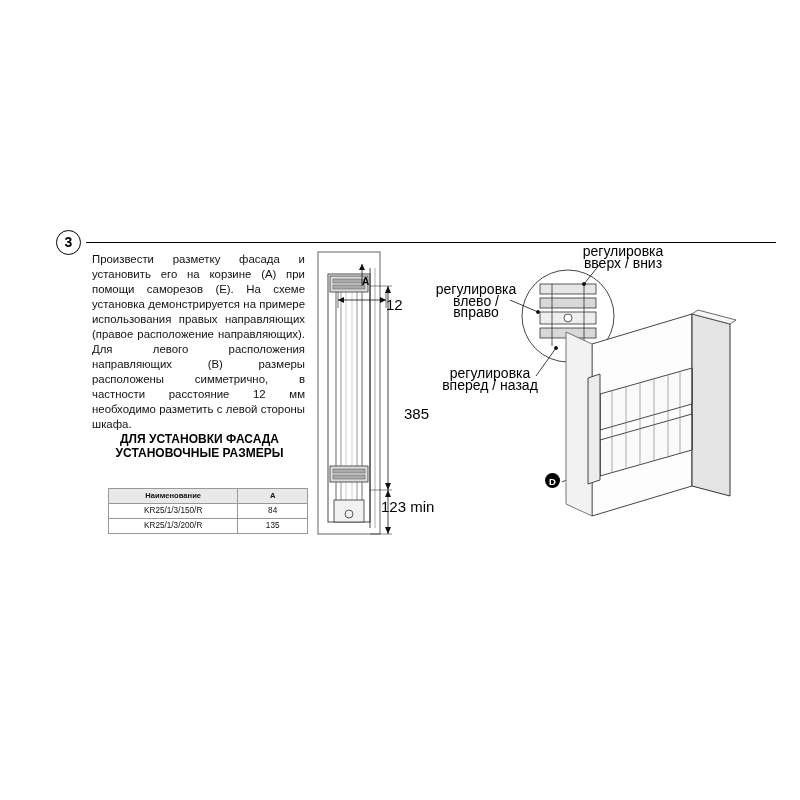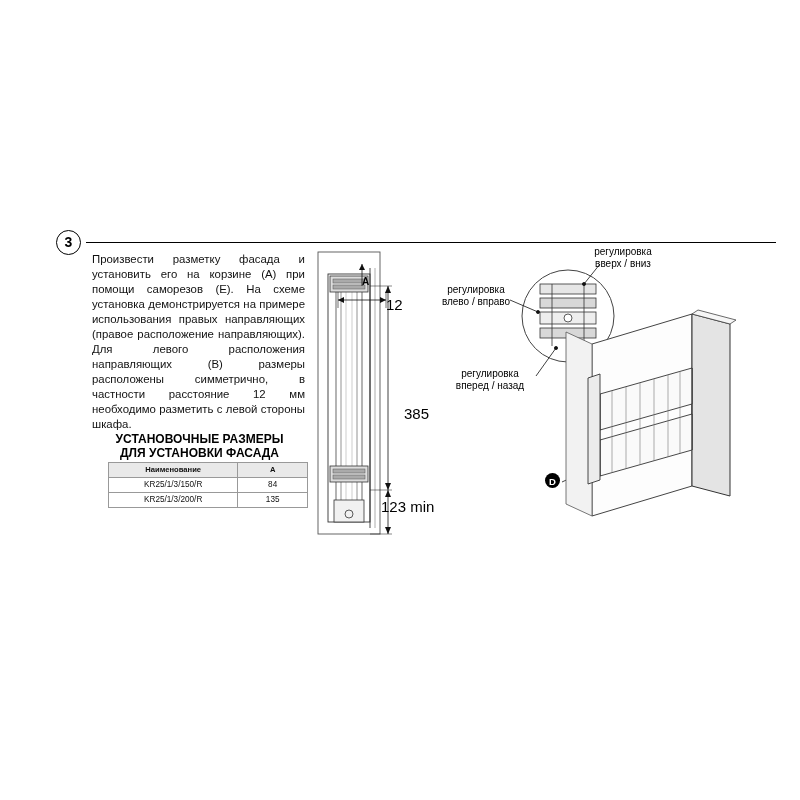--- a/index.html
+++ b/index.html
@@ -66,21 +66,21 @@
     width: 215px;
     text-align: center;
     font-size: 12px;
     line-height: 14px;
     font-weight: bold;
     color: #000;
   }
   table.dims {
     position: absolute;
     left: 108px;
-    top: 462px;
+    top: 488px;
     width: 200px;
     border-collapse: collapse;
     font-size: 8.2px;
     color: #111;
     padding-left: 8px;
   }
   table.dims th, table.dims td {
     border: 0.8px solid #999;
     text-align: center;
     padding: 2px 0 3px;
@@ -100,21 +100,21 @@
     left: 300px;
     top: 228px;
     width: 480px;
     height: 320px;
   }
   svg { display: block; }
 
   
   .callout {
     position: absolute;
-    font-size: 10px;
+    font-size: 14px;
     line-height: 11.5px;
     color: #000;
     text-align: center;
     white-space: pre-line;
   }
   .cl-up    { left: 575px; top: 246px; width: 96px; }
   .cl-left  { left: 430px; top: 284px; width: 92px; }
   .cl-fwd   { left: 440px; top: 368px; width: 100px; }
 
   .dim-label {
@@ -139,22 +139,22 @@
 <body>
 
 <div id="sheet">
 
   <div class="step-rule"></div>
   <div class="step-badge">3</div>
 
   <div class="body-text">Произвести разметку фасада и установить его на корзине (A) при помощи саморезов (E). На схеме установка демонстрируется на примере использования правых направляющих (правое расположение направляющих). Для левого расположения направляющих (B) размеры расположены симметрично, в частности расстояние 12 мм необходимо разметить с левой стороны шкафа.</div>
 
   <div class="table-title">
+    <div>ДЛЯ УСТАНОВКИ ФАСАДА</div>
     <div>УСТАНОВОЧНЫЕ РАЗМЕРЫ</div>
-    <div>ДЛЯ УСТАНОВКИ ФАСАДА</div>
   </div>
 
   <table class="dims">
     <thead>
       <tr>
         <th>Наименование</th>
         <th>A</th>
       </tr>
     </thead>
     <tbody>

